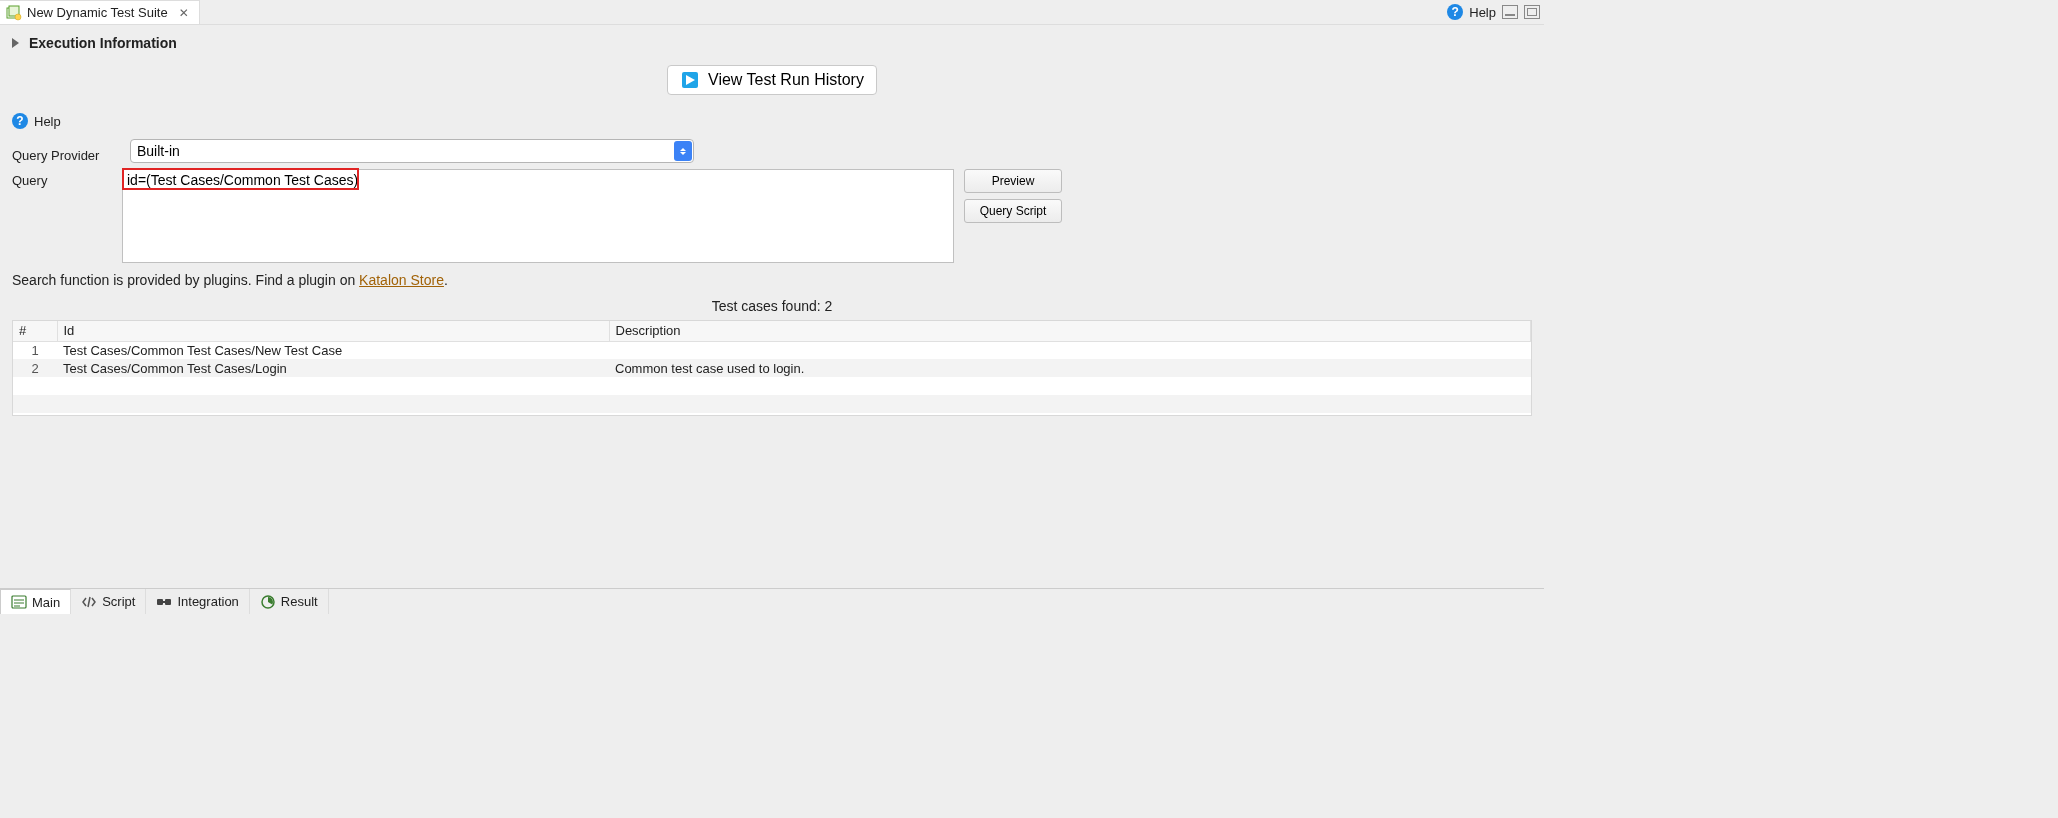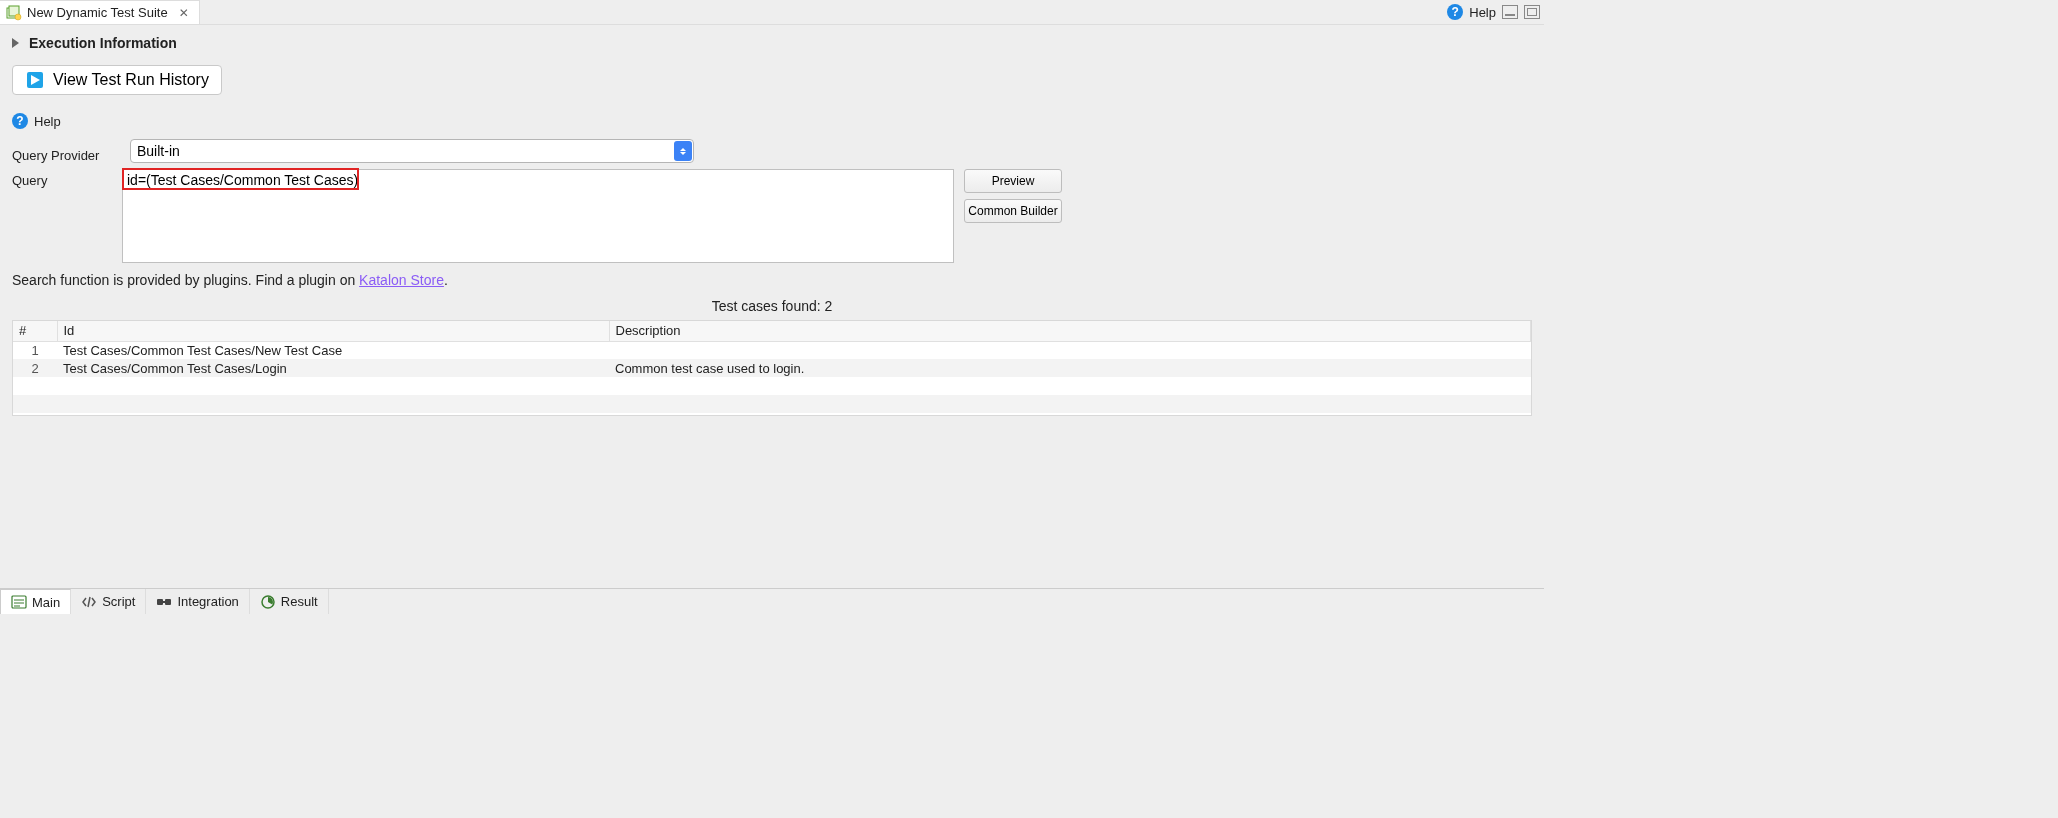--- a/index.html
+++ b/index.html
@@ -88,21 +88,21 @@
 
   
   .body-panel {
     background: #eeeeee;
     padding: 8px 12px 2px 12px;
     position: relative;
   }
 
   .top-right-row {
     display: flex;
-    justify-content: flex-start;
+    justify-content: center;
     margin-bottom: 18px;
   }
   .history-btn {
     display: flex;
     align-items: center;
     gap: 8px;
     background: #fff;
     border: 1px solid #c9c9c9;
     border-radius: 4px;
     padding: 4px 12px;
@@ -203,21 +203,21 @@
     border: 1px solid #bdbdbd;
     border-radius: 3px;
     font-size: 12px;
     cursor: pointer;
   }
 
   .hint-row {
     font-size: 14px;
     margin: 6px 0 10px 0;
   }
-  .hint-row a { color: #8b5cf6; text-decoration: underline; }
+  .hint-row a { color: #a16207; text-decoration: underline; }
 
   .found-row {
     font-size: 14px;
     margin-bottom: 6px;
     text-align: center;
   }
 
   
   .table-wrap {
     border: 1px solid #d8d8d8;
@@ -337,21 +337,21 @@
   </div>
 
   <div class="query-row" style="position:relative;">
     <div class="form-label">Query</div>
     <div style="position:relative;">
       <textarea class="query-textarea" id="queryTA" style="">id=(Test Cases/Common Test Cases)</textarea>
       <div class="query-highlight" id="qhl" style="left: 0px; top: -1px; width: 237px; height: 22px;"></div>
     </div>
     <div class="side-buttons">
       <button class="side-btn">Preview</button>
-      <button class="side-btn">Common Builder</button>
+      <button class="side-btn">Query Script</button>
     </div>
   </div>
 
   <div class="hint-row">
     <span>Search function is provided by plugins. Find a plugin on </span><a href="#">Katalon Store</a><span>.</span>
   </div>
 
   <div class="found-row">
     <span>Test cases found: </span><span>2</span>
   </div>

